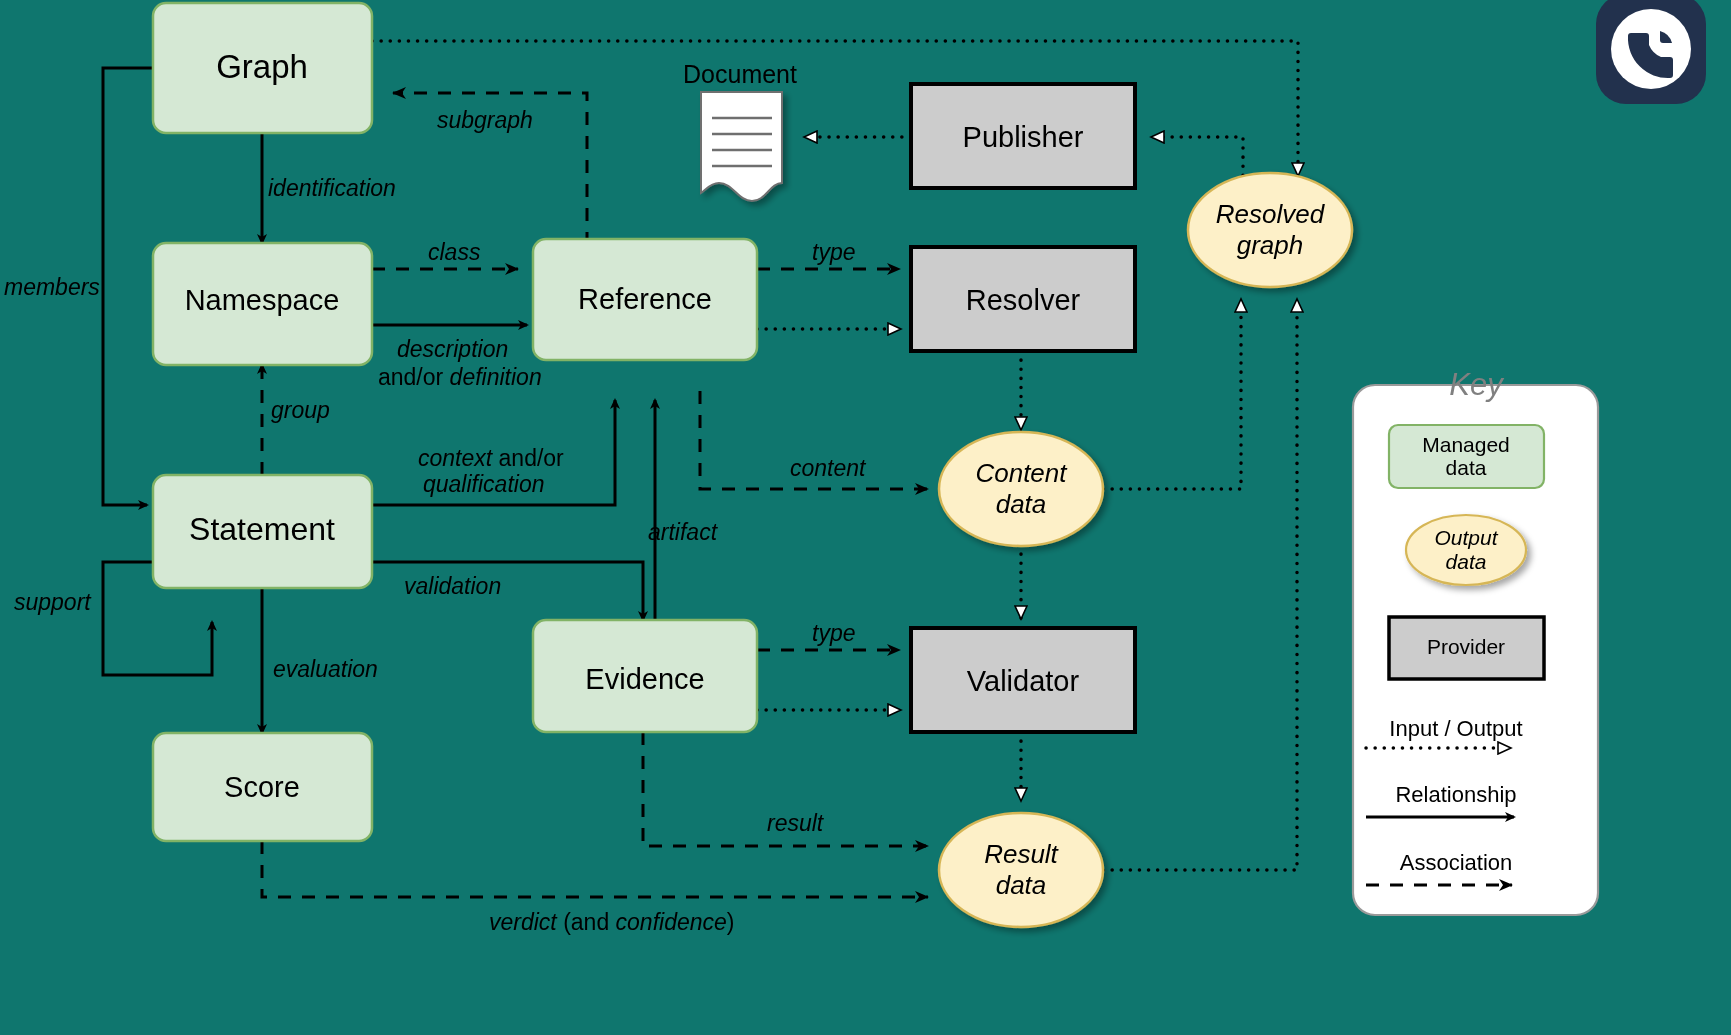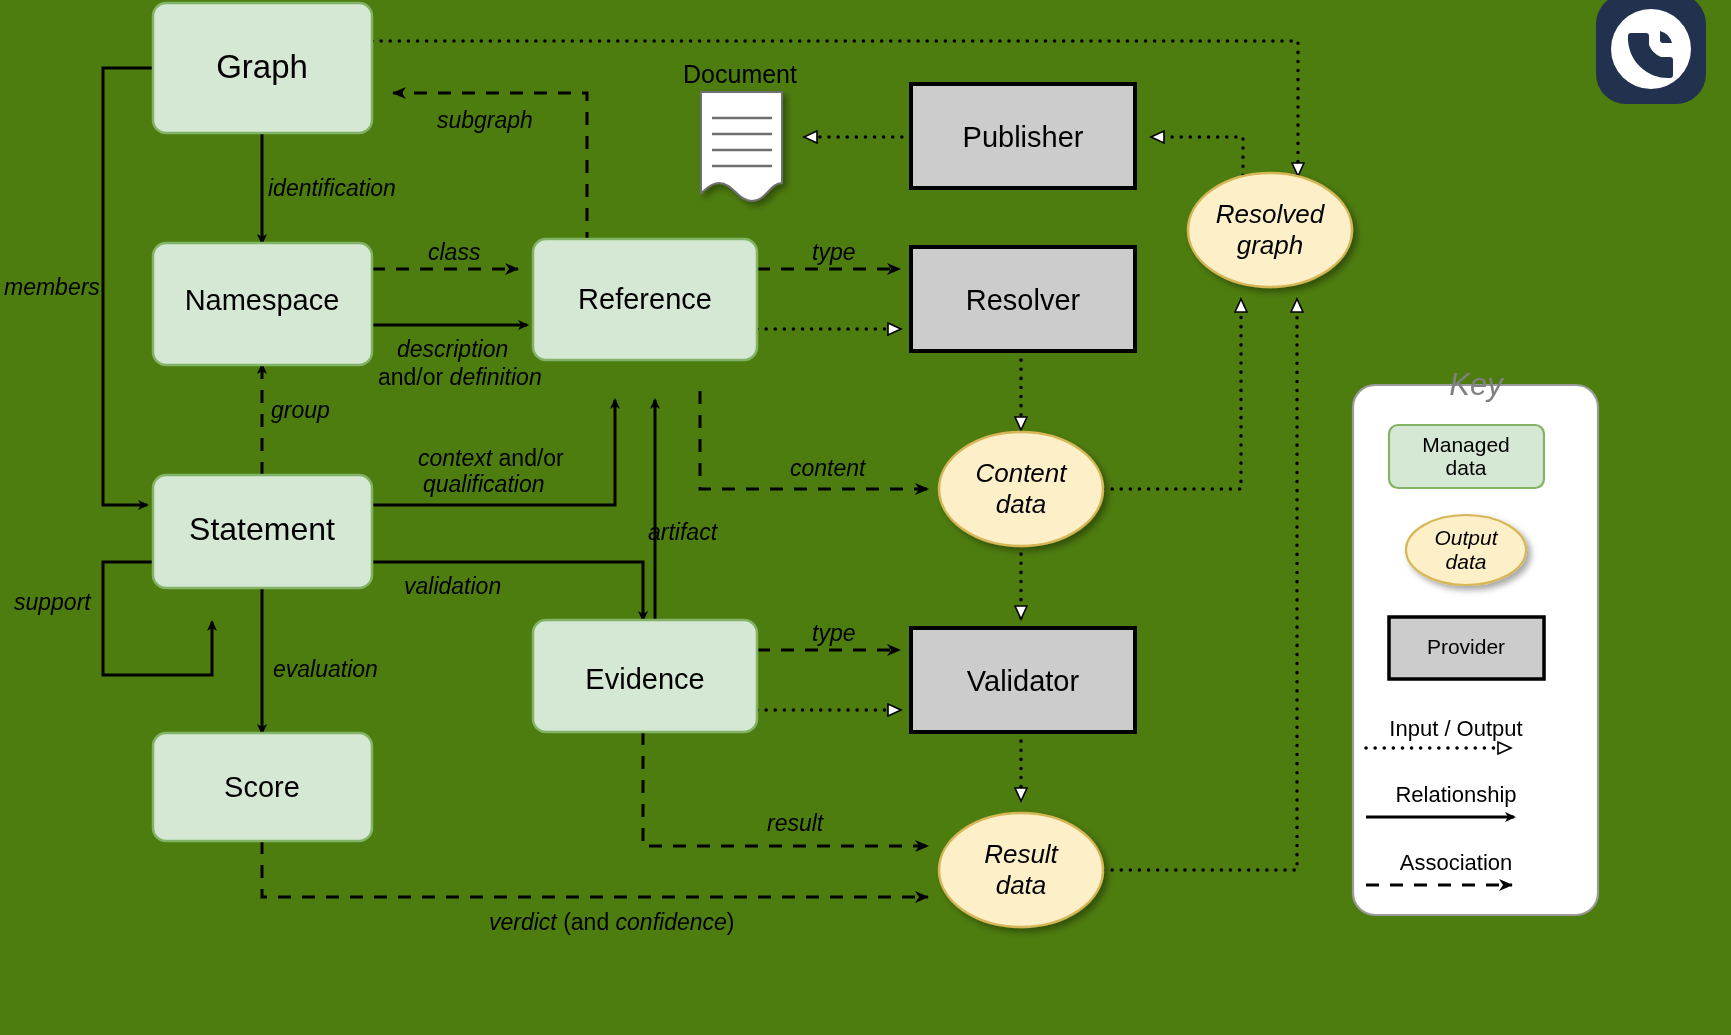--- a/index.html
+++ b/index.html
@@ -1,18 +1,18 @@
 <!DOCTYPE html>
 <html><head>
 <meta charset="utf-8">
 <title>Knowledge Graph Data Model Diagram</title>
 <style>
   html,body{margin:0;padding:0;background:#ffffff;}
   body{width:1731px;height:1035px;font-family:"Liberation Sans",sans-serif;overflow:hidden;}
-  #stage{position:relative;width:1731px;height:1035px;background:#4d7c0f;}
+  #stage{position:relative;width:1731px;height:1035px;background:#0f766e;}
   svg#diagram{position:absolute;left:0;top:0;width:1731px;height:1035px;}
   .node-label{font-family:"Liberation Sans",sans-serif;text-anchor:middle;dominant-baseline:middle;fill:#000;}
   .edge-label{font-family:"Liberation Sans",sans-serif;font-size:23px;fill:#000;}
   .ital{font-style:italic;}
 </style>
 </head>
 <body>
 
 <div id="stage">
 <svg id="diagram" viewBox="0 0 1731 1035">

